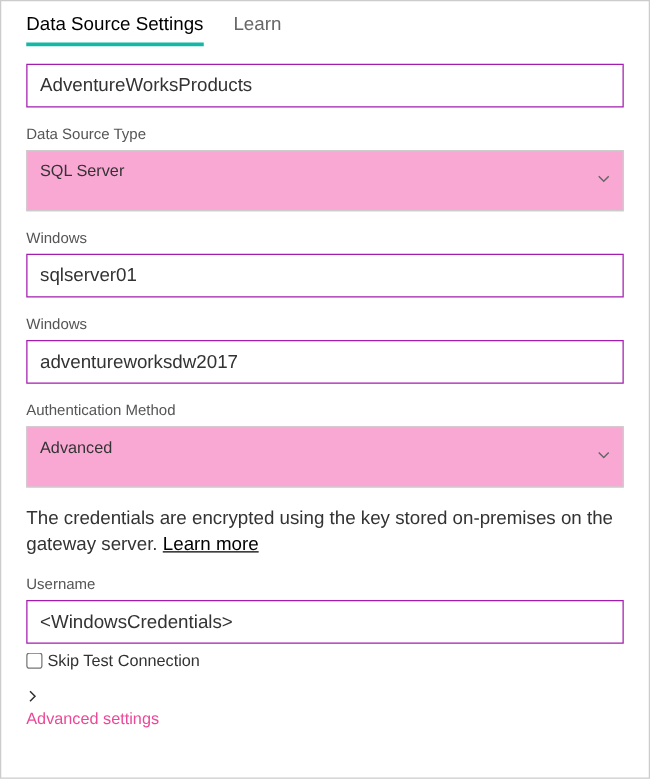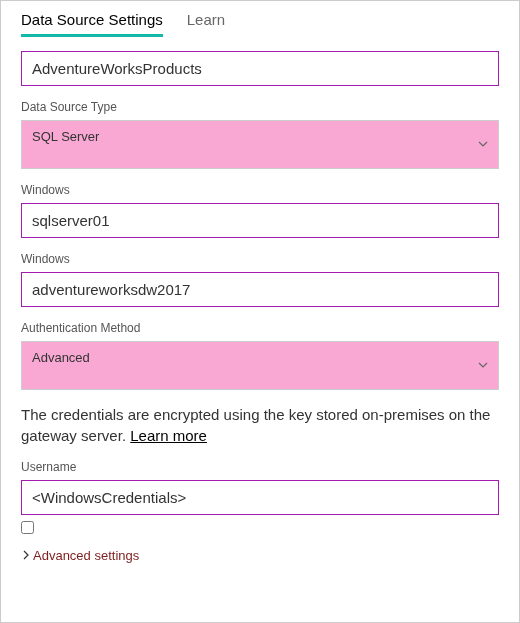--- a/index.html
+++ b/index.html
@@ -108,22 +108,23 @@
       font-size: 13px;
       color: #333;
     }
     .checkbox-row input { margin: 0; }
     .expand-row {
       display: flex;
       align-items: flex-start;
       gap: 2px;
       margin-top: 14px;
       font-size: 13px;
-      color: #7f1d1d;
+      color: #ec4899;
       cursor: pointer;
+      flex-direction: column;
     }
   </style>
 </head>
 <body>
 
 <div class="container">
   <div class="tabs">
     <div class="tab active">Data Source Settings</div>
     <div class="tab">Learn</div>
   </div>
@@ -171,20 +172,21 @@
   </div>
 
   <div class="field-group">
     <label class="field-label">Username</label>
     <input type="text" class="text-input" value="&lt;WindowsCredentials&gt;" style="">
   </div>
 
 
   <div class="checkbox-row">
     <input type="checkbox" style="">
+    <span>Skip Test Connection</span>
   </div>
 
   <div class="expand-row">
     <span>
       <svg width="10" height="10" viewBox="0 0 10 10">
           <path d="M3 1 L7 5 L3 9" stroke="#333" stroke-width="1.2" fill="none"></path>
         </svg>
     </span>
     <span>Advanced settings</span>
   </div>

